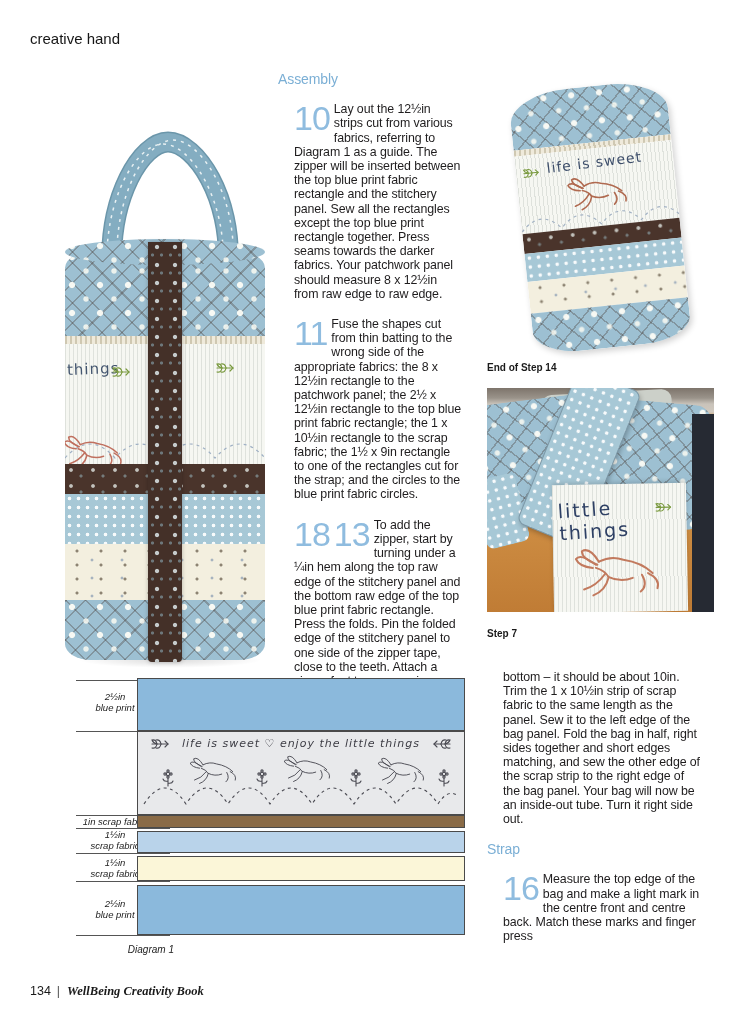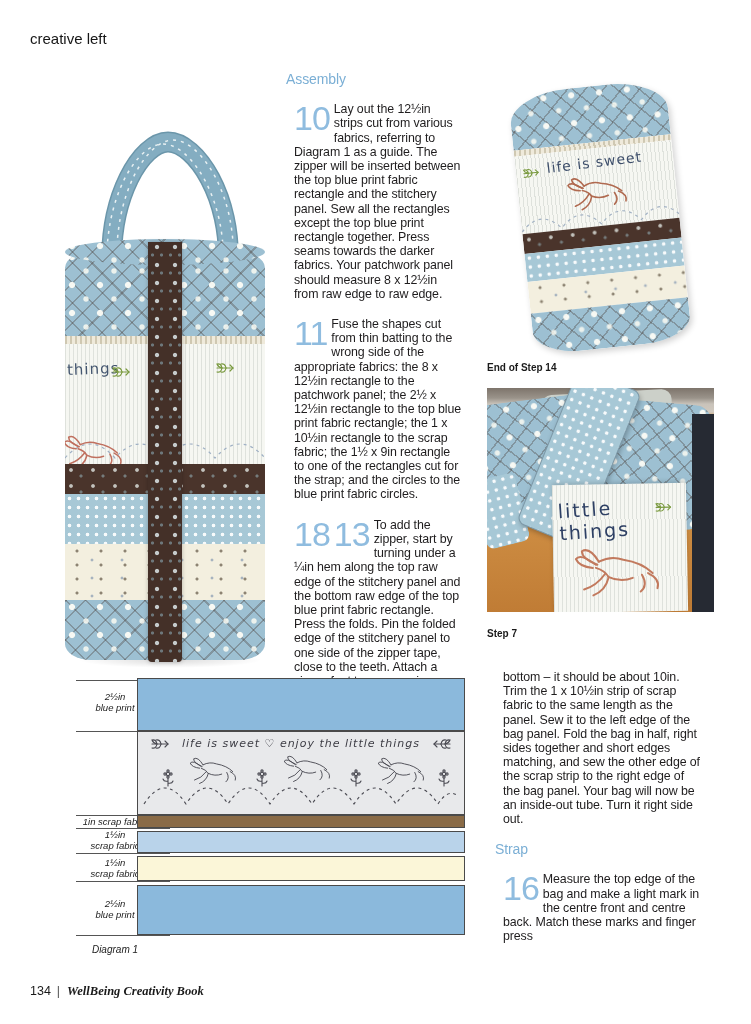--- a/index.html
+++ b/index.html
@@ -2,21 +2,21 @@
 <html><head>
 <meta charset="utf-8">
 <style>
   html,body{margin:0;padding:0;background:#ffffff;}
   .page{position:relative;width:751px;height:1024px;background:#fff;overflow:hidden;
         font-family:"Liberation Sans",sans-serif;color:#1f1d1e;}
   .abs{position:absolute;}
 
   
   .kicker{position:absolute;left:30px;top:30px;font-size:15px;color:#161616;}
-  .shead{font-size:14px;font-weight:400;color:#7bafd5;margin:0 0 3px 8px;}
+  .shead{font-size:14px;font-weight:400;color:#7bafd5;margin:0 0 3px 0;}
   .col{position:absolute;font-size:12.4px;line-height:14.2px;letter-spacing:-0.1px;}
   .col p{margin:16px;}
   .num{float:left;font-size:34px;line-height:28px;height:28px;margin:2px 4px 0 0;
        color:#8fbcdf;letter-spacing:-1px;}
   .cap{position:absolute;font-size:10px;font-weight:700;color:#1a1a1a;}
   .footer{position:absolute;left:30px;top:984px;font-size:12.5px;color:#1a1a1a;}
   .footer .bar{display:inline-block;margin:0 7px 0 6px;color:#555;}
   .footer .btitle{font-family:"Liberation Serif",serif;font-style:italic;font-weight:700;font-size:12.5px;}
   .hand{font-family:"DejaVu Sans",sans-serif;}
 
@@ -90,21 +90,21 @@
   
   .strip{position:absolute;left:137px;width:328px;border:1px solid #4a4a4a;box-sizing:border-box;}
   .d-blue{background:#8bb9dc;}
   .d-panel{background:#e8e9eb;}
   .d-brown{background:#8a6b47;}
   .d-ltblue{background:#b9d3ea;}
   .d-cream{background:#fbf6d8;}
   .tick{position:absolute;left:76px;width:94px;height:1px;background:#555;}
   .dlabel{position:absolute;left:56px;width:118px;text-align:center;font-style:italic;
           font-size:9.5px;line-height:11px;color:#222;white-space:pre-line;}
-  .dcap{position:absolute;left:56px;width:118px;text-align:center;font-style:italic;
+  .dcap{position:absolute;left:56px;width:118px;text-align:right;font-style:italic;
         font-size:10px;color:#222;}
   .d-stitch-text{position:absolute;left:0;top:5px;width:100%;text-align:center;font-size:11px;
                  letter-spacing:1px;color:#3c3c44;font-style:italic;}
   svg{display:block;}
 </style>
 </head>
 <body>
 
 <svg width="0" height="0">
   <defs>
@@ -133,21 +133,21 @@
       <path d="M9 0 Q8 -5 4 -4"></path>
       <path d="M5 0 Q4 5 0 4"></path>
       <path d="M9 0 Q8 5 4 4"></path>
       <path d="M13 -3 L16 0 L13 3"></path>
     </g>
   </defs>
 </svg>
 
 <div class="page">
 
-  <div class="kicker">creative left</div>
+  <div class="kicker">creative hand</div>
 
   <div class="photo" id="main-photo">
     <svg class="abs" style="left:0;top:0" width="230" height="570">
       <path d="M62 172 C58 96 92 42 118 42 C146 42 182 98 178 166" fill="none" stroke="#6b96aa" stroke-width="21"></path>
       <path d="M62 172 C58 96 92 42 118 42 C146 42 182 98 178 166" fill="none" stroke="#84adc1" stroke-width="18"></path>
       <path d="M62 172 C58 96 92 42 118 42 C146 42 182 98 178 166" fill="none" stroke="#e9f1f3" stroke-width="1.5" stroke-dasharray="3 5" transform="translate(-5,2)"></path>
       <path d="M62 172 C58 96 92 42 118 42 C146 42 182 98 178 166" fill="none" stroke="#e9f1f3" stroke-width="1.5" stroke-dasharray="3 5" transform="translate(5,-2)"></path>
     </svg>
     <div class="bagshadow"></div>
     <div class="bagbody">

